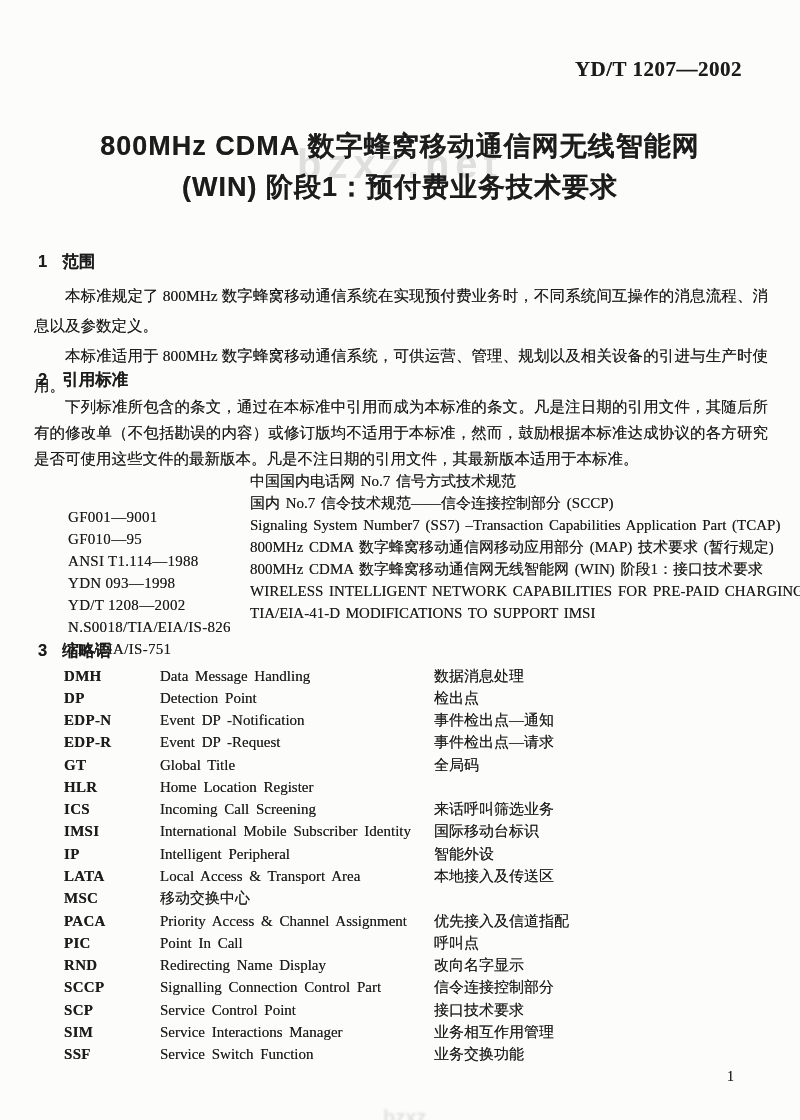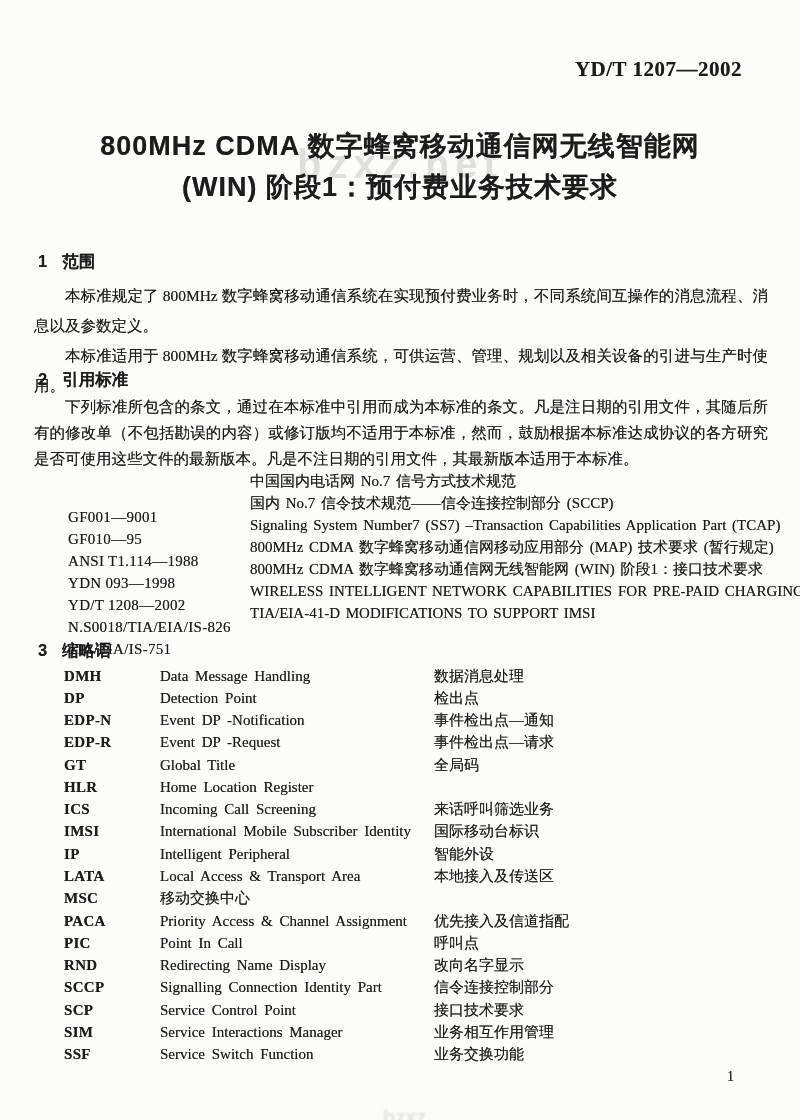--- a/index.html
+++ b/index.html
@@ -181,21 +181,21 @@
       <span class="eng">Point In Call</span>
       <span class="chn">呼叫点</span>
     </div>
     <div class="abbrrow">
       <span class="abbr">RND</span>
       <span class="eng">Redirecting Name Display</span>
       <span class="chn">改向名字显示</span>
     </div>
     <div class="abbrrow">
       <span class="abbr">SCCP</span>
-      <span class="eng">Signalling Connection Identity Part</span>
+      <span class="eng">Signalling Connection Control Part</span>
       <span class="chn">信令连接控制部分</span>
     </div>
     <div class="abbrrow">
       <span class="abbr">SCP</span>
       <span class="eng">Service Control Point</span>
       <span class="chn">接口技术要求</span>
     </div>
     <div class="abbrrow">
       <span class="abbr">SIM</span>
       <span class="eng">Service Interactions Manager</span>

